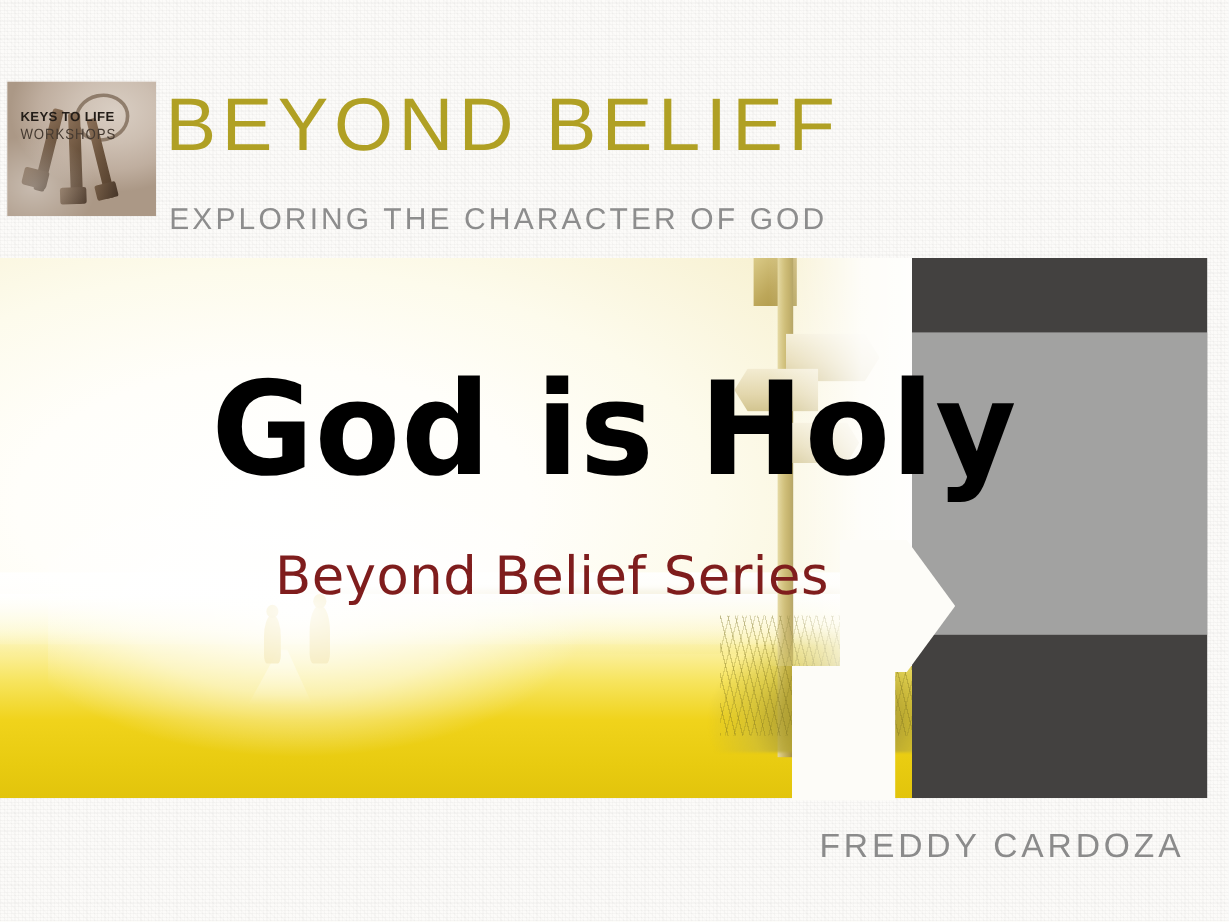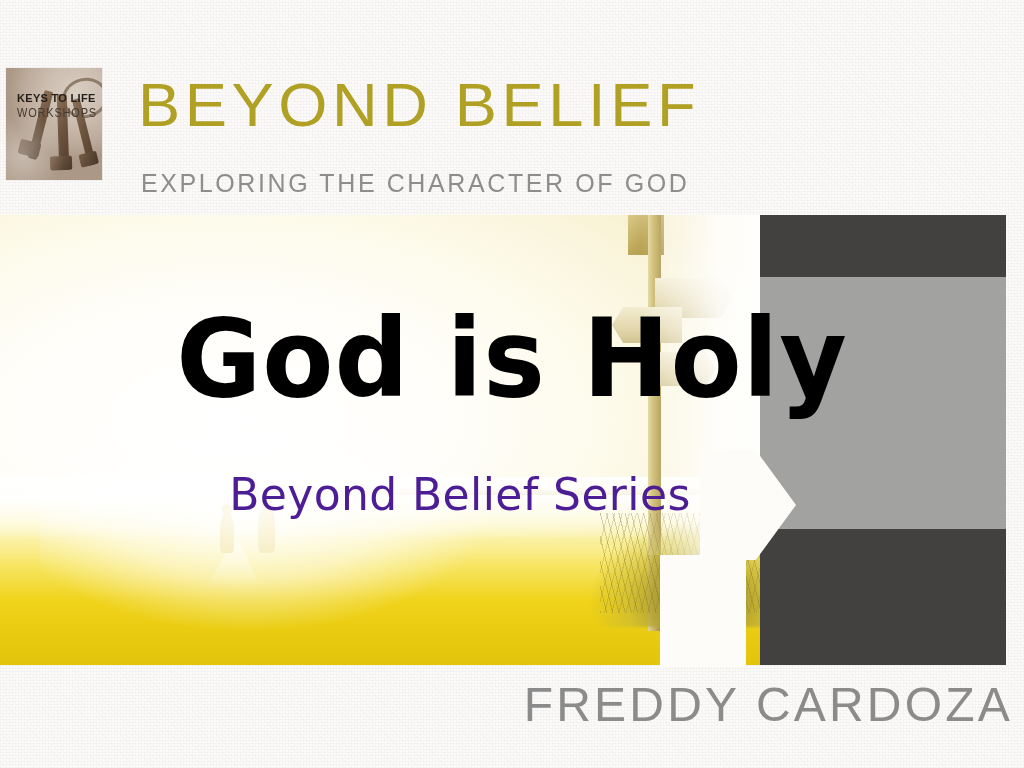--- a/index.html
+++ b/index.html
@@ -41,21 +41,21 @@
     position: absolute;
     left: 0; top: 0;
     width: 1024px;
     height: 200px;
     z-index: 3;
   }
   .brand-logo {
     position: absolute;
     left: 6px;
     top: 68px;
-    width: 96px;
+    width: 124px;
     height: 112px;
     overflow: hidden;
     background: #efe9e3;
     box-shadow: 0 0 0 1px rgba(0,0,0,0.04);
   }
   .brand-logo .photo-bg {
     position: absolute;
     inset: 0;
     background:
       radial-gradient(ellipse 70% 60% at 72% 22%, #d9cec3 0%, #cdbfb2 40%, #bfae9f 72%, #ab9886 100%);
@@ -383,41 +383,41 @@
     letter-spacing: 1px;
     color: #000000;
     z-index: 5;
     transform: scaleX(0.96);
     transform-origin: center center;
     white-space: nowrap;
   }
   .subheadline {
     position: absolute;
     left: 0;
-    top: 470px;
+    top: 456px;
     width: 920px;
     text-align: center;
     font-family: "DejaVu Sans", sans-serif;
     font-weight: 400;
     font-size: 44px;
     line-height: 50px;
     letter-spacing: 0.4px;
-    color: #4c1d95;
+    color: #7f1d1d;
     z-index: 5;
     white-space: nowrap;
   }
 
   
   .author {
     position: absolute;
-    right: 11px;
+    right: 37px;
     top: 684px;
     font-family: "Liberation Sans", sans-serif;
     font-weight: 300;
-    font-size: 48px;
+    font-size: 28px;
     line-height: 42px;
     letter-spacing: 3.2px;
     color: #8b8b8b;
     z-index: 4;
     white-space: nowrap;
   }
 </style>
 </head>
 <body>
 

